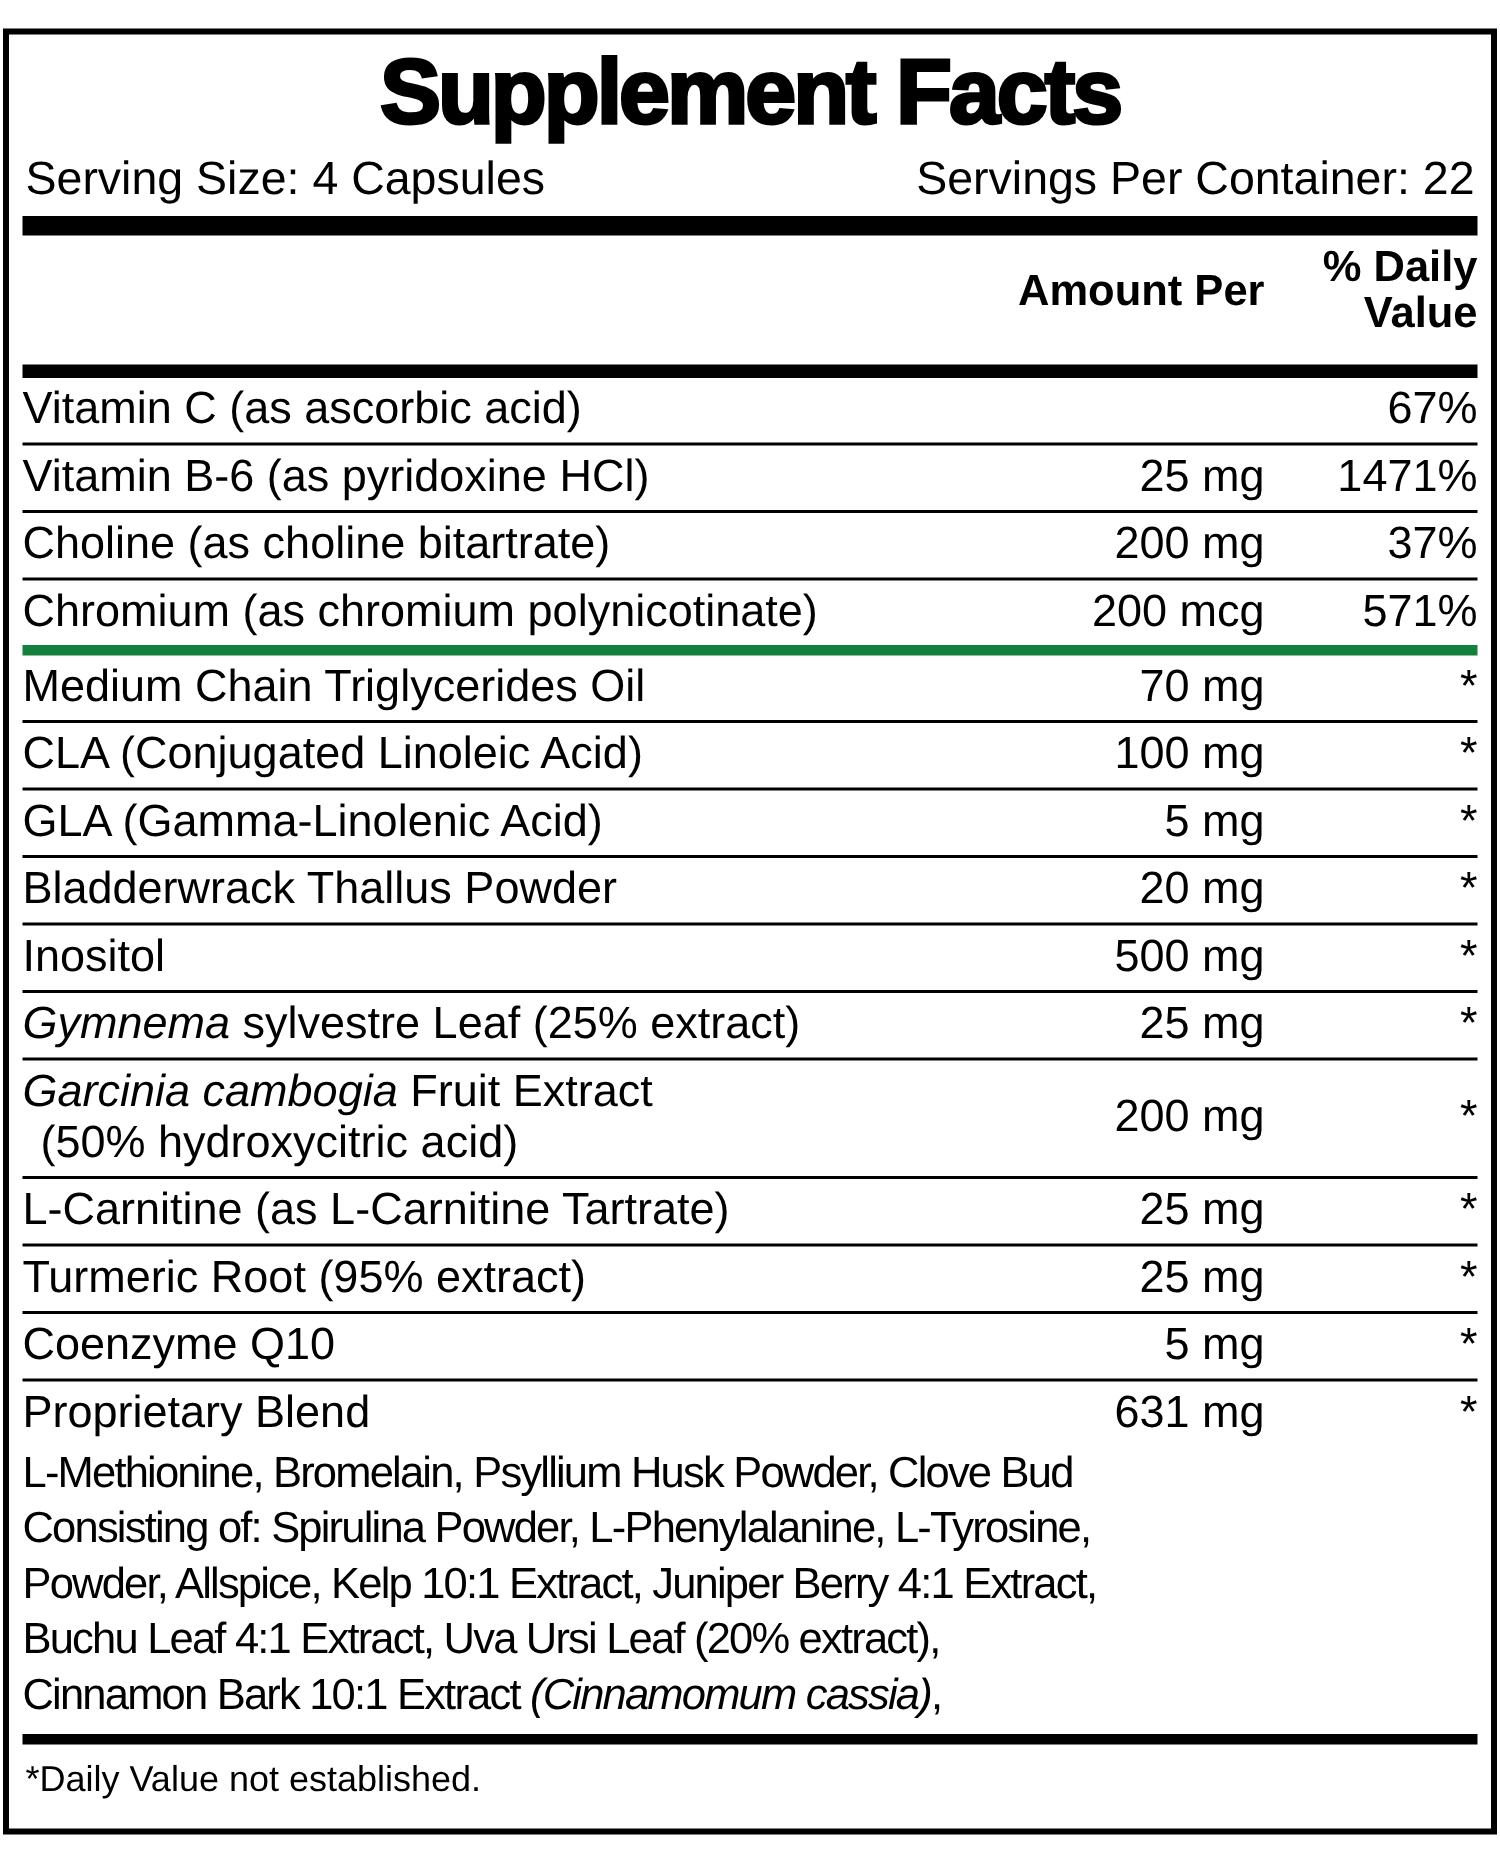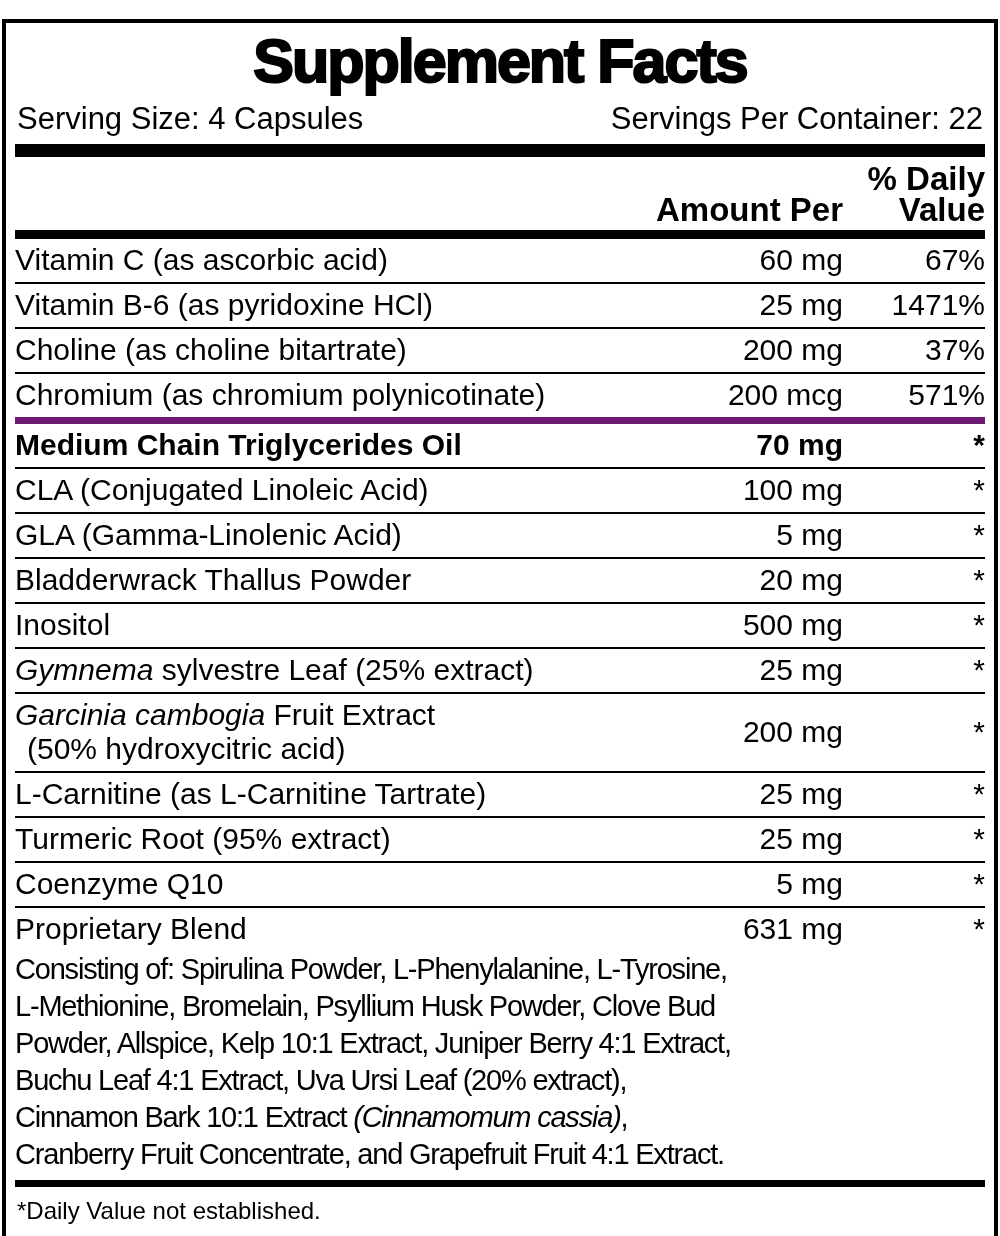--- a/index.html
+++ b/index.html
@@ -37,42 +37,42 @@
     margin: 0 2px 8px 2px;
   }
 
   .bar { background: #000000; width: 100%; }
   .bar-13 { height: 13px; }
   .bar-9  { height: 9px; }
   .bar-7  { height: 7px; }
 
   .header-row {
     display: flex;
-    align-items: flex-end;
+    align-items: center;
     font-weight: bold;
-    font-size: 33px;
+    font-size: 29px;
     line-height: 31px;
-    padding: 6px 0 5px 0;
+    padding: 6px 0 18px 0;
   }
   .header-row .cell-name { flex: 1; }
   .hdr { text-align: right; }
 
   .cell-name { flex: 1; padding-right: 8px; text-align: left; }
   .cell-amount { width: 190px; text-align: right; flex: none; }
   .cell-dv { width: 142px; text-align: right; flex: none; }
 
   .row-main {
     display: flex;
     align-items: center;
     font-size: 30px;
     line-height: 34px;
     padding: 4px 0 5px 0;
   }
   .thin-above  { border-top: 2px solid #000000; }
-  .thick-above { border-top: 7px solid #701a75; font-weight: bold; }
+  .thick-above { border-top: 7px solid #15803d; }
 
   .it { font-style: italic; }
 
   .name-line2 { padding-left: 12px; }
 
   .blend-desc {
     font-size: 29px;
     line-height: 37px;
     letter-spacing: -1.2px;
     padding: 0 0 7px 0;
@@ -109,21 +109,20 @@
         <div>Value</div>
       </div>
     </div>
 
     <div class="bar bar-9"></div>
 
     <div id="rows">
         <div class="row">
           <div class="row-main">
             <div class="cell-name"><span>Vitamin C (as ascorbic acid)</span></div>
-            <div class="cell-amount">60 mg</div>
             <div class="cell-dv">67%</div>
           </div>
         </div>
         <div class="row thin-above">
           <div class="row-main">
             <div class="cell-name"><span>Vitamin B-6 (as pyridoxine HCl)</span></div>
             <div class="cell-amount">25 mg</div>
             <div class="cell-dv">1471%</div>
           </div>
         </div>
@@ -211,26 +210,25 @@
             <div class="cell-dv">*</div>
           </div>
         </div>
         <div class="row thin-above">
           <div class="row-main">
             <div class="cell-name"><span>Proprietary Blend</span></div>
             <div class="cell-amount">631 mg</div>
             <div class="cell-dv">*</div>
           </div>
           <div class="blend-desc">
+            <div class="desc-line"><span>L-Methionine, Bromelain, Psyllium Husk Powder, Clove Bud</span></div>
             <div class="desc-line"><span>Consisting of: Spirulina Powder, L-Phenylalanine, L-Tyrosine,</span></div>
-            <div class="desc-line"><span>L-Methionine, Bromelain, Psyllium Husk Powder, Clove Bud</span></div>
             <div class="desc-line"><span>Powder, Allspice, Kelp 10:1 Extract, Juniper Berry 4:1 Extract,</span></div>
             <div class="desc-line"><span>Buchu Leaf 4:1 Extract, Uva Ursi Leaf (20% extract),</span></div>
             <div class="desc-line"><span>Cinnamon Bark 10:1 Extract </span><span class="it">(Cinnamomum cassia)</span><span>,</span></div>
-            <div class="desc-line"><span>Cranberry Fruit Concentrate, and Grapefruit Fruit 4:1 Extract.</span></div>
           </div>
         </div>
       </div>
 
     <div class="bar bar-7"></div>
 
     <div class="footnote">*Daily Value not established.</div>
   </div>
 
 </div>

